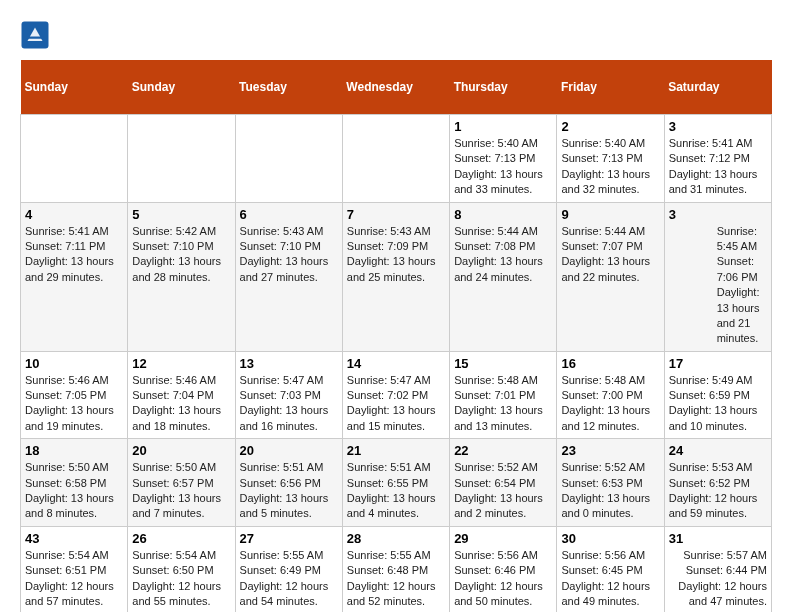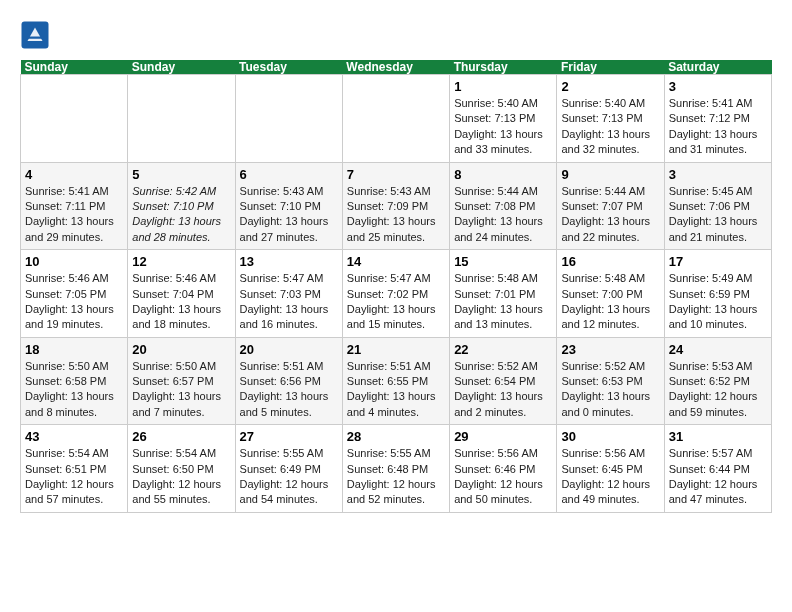--- a/index.html
+++ b/index.html
@@ -45,23 +45,23 @@
     .sub-title {
       font-size: 16px;
       color: #333;
     }
     table {
       width: 100%;
       border-collapse: collapse;
       font-size: 11px;
     }
     thead tr th {
-      background-color: #15803d;
+      background-color: #c2410c;
       color: white;
-      padding: 0 4px;
+      padding: 20px 4px;
       text-align: left;
       font-size: 12px;
       font-weight: bold;
     }
     tbody tr td {
       border: 1px solid #ccc;
       padding: 4px 4px;
       vertical-align: top;
       width: 14.28%;
       min-height: 80px;
@@ -150,21 +150,21 @@
       <tr>
         <td>
           <span class="day-num">4</span>
           <div class="day-info" style="white-space: pre-line;">Sunrise: 5:41 AM
 Sunset: 7:11 PM
 Daylight: 13 hours
 and 29 minutes.</div>
         </td>
         <td>
           <span class="day-num">5</span>
-          <div class="day-info" style="white-space: pre-line; font-style: italic;">Sunrise: 5:42 AM
+          <div class="day-info" style="white-space: pre-line;">Sunrise: 5:42 AM
 Sunset: 7:10 PM
 Daylight: 13 hours
 and 28 minutes.</div>
         </td>
         <td>
           <span class="day-num">6</span>
           <div class="day-info" style="white-space: pre-line;">Sunrise: 5:43 AM
 Sunset: 7:10 PM
 Daylight: 13 hours
 and 27 minutes.</div>
@@ -185,21 +185,21 @@
         </td>
         <td>
           <span class="day-num">9</span>
           <div class="day-info" style="white-space: pre-line;">Sunrise: 5:44 AM
 Sunset: 7:07 PM
 Daylight: 13 hours
 and 22 minutes.</div>
         </td>
         <td>
           <span class="day-num">3</span>
-          <div class="day-info" style="white-space: pre-line;">Sunrise: 5:45 AM
+          <div class="day-info" style="white-space: pre-line; margin-left: 48px;">Sunrise: 5:45 AM
 Sunset: 7:06 PM
 Daylight: 13 hours
 and 21 minutes.</div>
         </td>
       </tr>
       <tr>
         <td>
           <span class="day-num">10</span>
           <div class="day-info" style="white-space: pre-line;">Sunrise: 5:46 AM
 Sunset: 7:05 PM
@@ -338,20 +338,20 @@
         </td>
         <td>
           <span class="day-num">30</span>
           <div class="day-info" style="white-space: pre-line;">Sunrise: 5:56 AM
 Sunset: 6:45 PM
 Daylight: 12 hours
 and 49 minutes.</div>
         </td>
         <td>
           <span class="day-num">31</span>
-          <div class="day-info" style="white-space: pre-line;">Sunrise: 5:57 AM
+          <div class="day-info" style="white-space: pre-line; text-align: right;">Sunrise: 5:57 AM
 Sunset: 6:44 PM
 Daylight: 12 hours
 and 47 minutes.</div>
         </td>
       </tr>
     </tbody>
 </table>
 
 </body></html>

